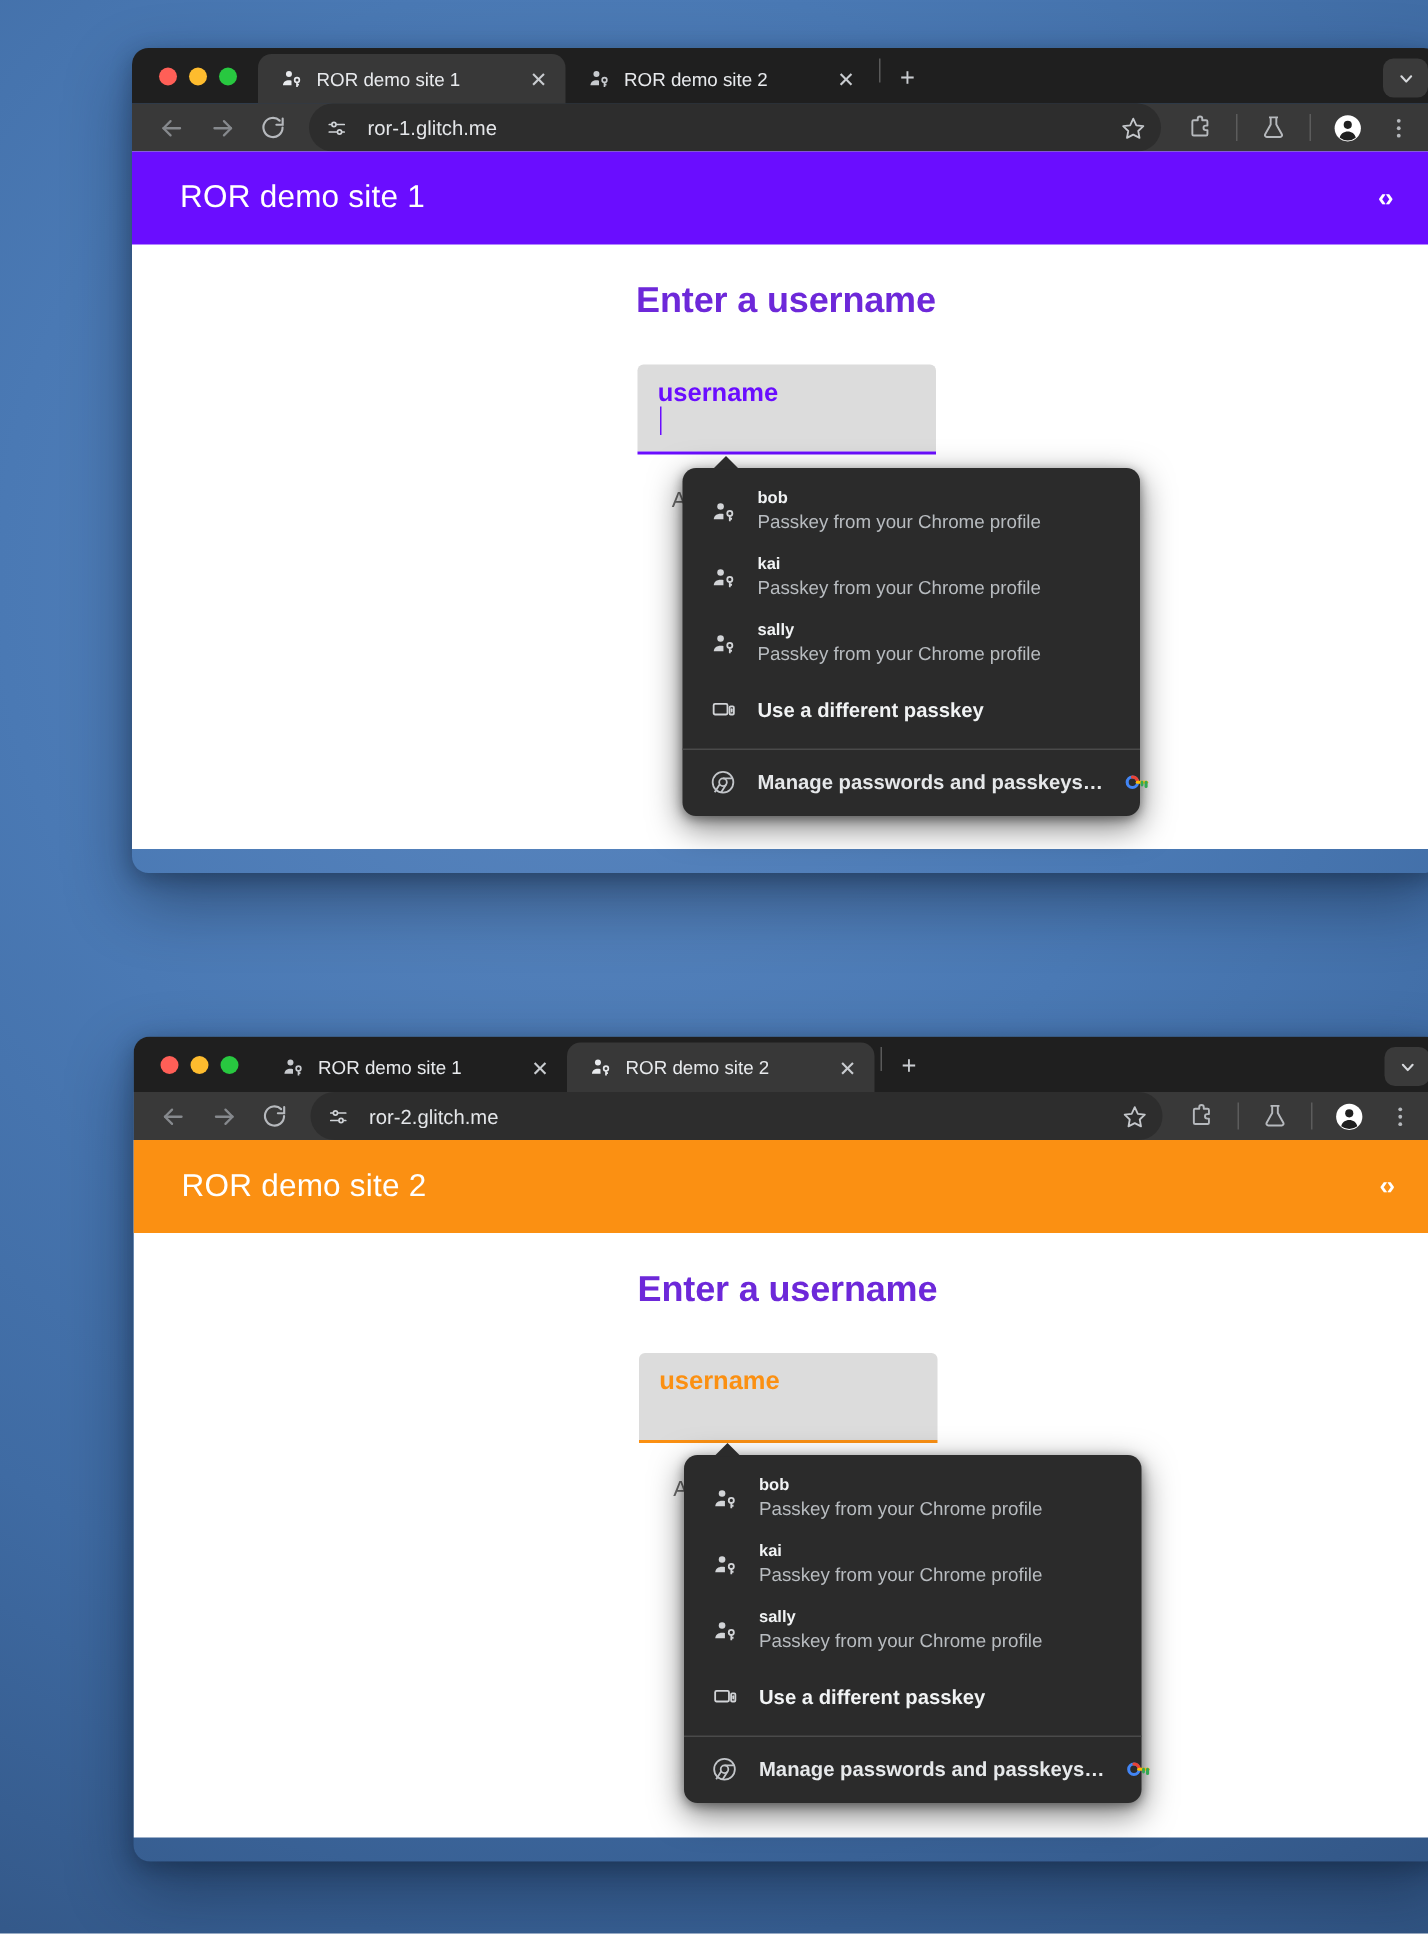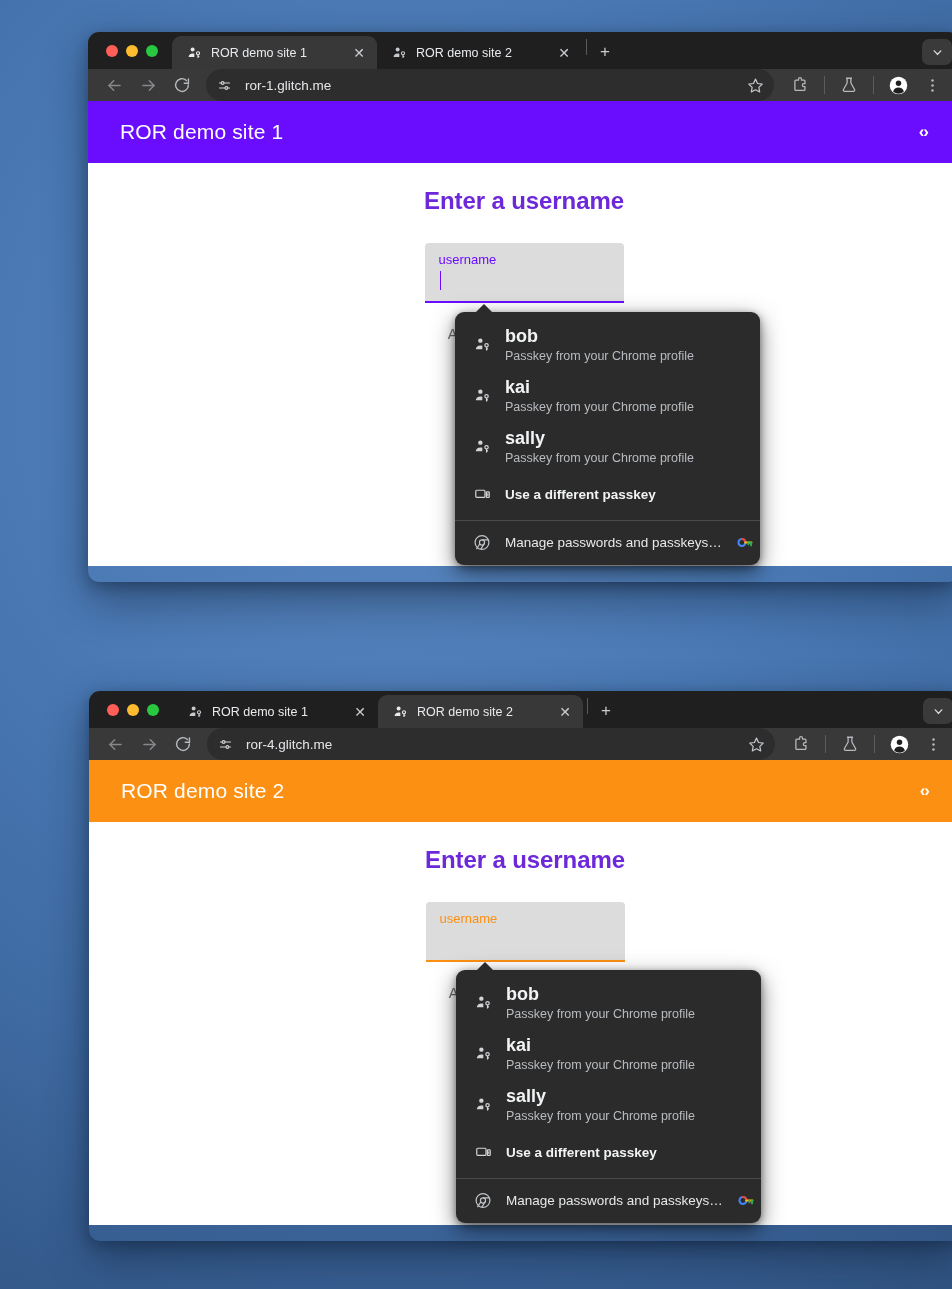--- a/index.html
+++ b/index.html
@@ -205,22 +205,23 @@
   .field {
     margin-top: 28px;
     width: 199px;
     height: 58px;
     background: #dcdcdc;
     border-radius: 4px 4px 0 0;
     position: relative;
     padding: 9px 12px 0 14px;
   }
   .field-label {
-    font-size: 13px;
+    font-size: 17px;
     display: block;
+    font-weight: bold;
   }
   .field-underline {
     position: absolute;
     left: 0; right: 0; bottom: -2px;
     height: 2px;
   }
   .caret {
     position: absolute;
     left: 15px;
     top: 28px;
@@ -273,21 +274,21 @@
     min-height: 44px;
   }
   .af-icon {
     width: 18px; height: 18px;
     flex: none;
     display: flex; align-items: center; justify-content: center;
     color: #d2d4d7;
   }
   .af-text { display: flex; flex-direction: column; gap: 1px; min-width: 0; }
   .af-primary {
-    font-size: 18px;
+    font-size: 11px;
     font-weight: 700;
     color: #f1f3f4;
     line-height: 1.25;
   }
   .af-secondary {
     font-size: 12.5px;
     color: #b8bcc0;
     line-height: 1.25;
   }
   .af-single {
@@ -301,20 +302,21 @@
     align-items: center;
     gap: 14px;
     padding: 11px 14px 12px 18px;
     min-height: 44px;
   }
   .af-footer-label {
     font-size: 13.5px;
     color: #e6e8ea;
     flex: 1;
     white-space: nowrap;
+    font-weight: bold;
   }
   .af-key { width: 20px; height: 20px; flex: none; }
 
   #autofill-1 { left: 455px; top: 312px; width: 305px; }
   #autofill-2 { left: 456px; top: 970px; width: 305px; }
 </style>
 </head>
 <body>
 
 <div class="window" id="window-1">
@@ -599,21 +601,21 @@
 
     <div class="omnibox">
       <span class="site-icon">
         <svg width="15" height="15" viewBox="0 0 24 24" fill="none" stroke="currentColor" stroke-width="1.8" stroke-linecap="round">
               <line x1="4" y1="8" x2="20" y2="8"></line>
               <line x1="4" y1="16" x2="20" y2="16"></line>
               <circle cx="9" cy="8" r="2.2" fill="#2d2d2d"></circle>
               <circle cx="15" cy="16" r="2.2" fill="#2d2d2d"></circle>
             </svg>
       </span>
-      <span class="omnibox-url" title="Search Google or type a URL">ror-4.glitch.me</span>
+      <span class="omnibox-url" title="Search Google or type a URL">ror-2.glitch.me</span>
       <span class="star-btn">
         <svg width="17" height="17" viewBox="0 0 24 24" fill="none" stroke="currentColor" stroke-width="1.7" stroke-linejoin="round">
               <polygon points="12 3 14.9 9.2 21.5 10 16.7 14.6 17.9 21.1 12 18 6.1 21.1 7.3 14.6 2.5 10 9.1 9.2"></polygon>
             </svg>
       </span>
     </div>
 
     <div class="tb-btn">
       <svg width="18" height="18" viewBox="0 0 24 24" fill="none" stroke="currentColor" stroke-width="1.7" stroke-linejoin="round">
             <path d="M10 4.2a2 2 0 1 1 4 0v1.3h3.4c.7 0 1.2.5 1.2 1.2v3.6h-1.5a2 2 0 1 0 0 4h1.5v3.6c0 .7-.5 1.2-1.2 1.2H6.4c-.7 0-1.2-.5-1.2-1.2V6.7c0-.7.5-1.2 1.2-1.2H10z"></path>

